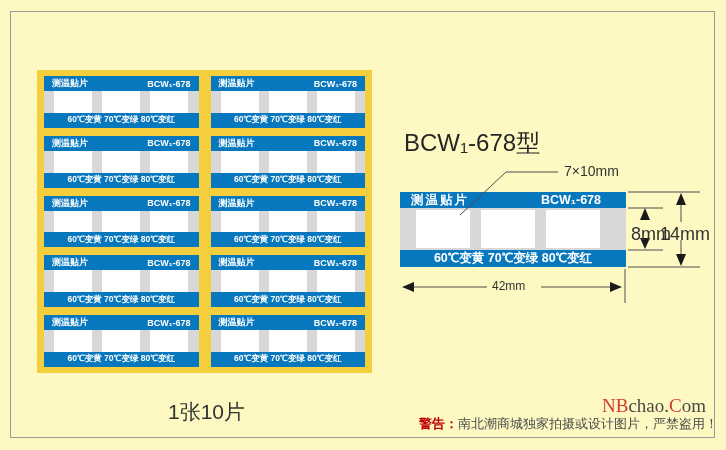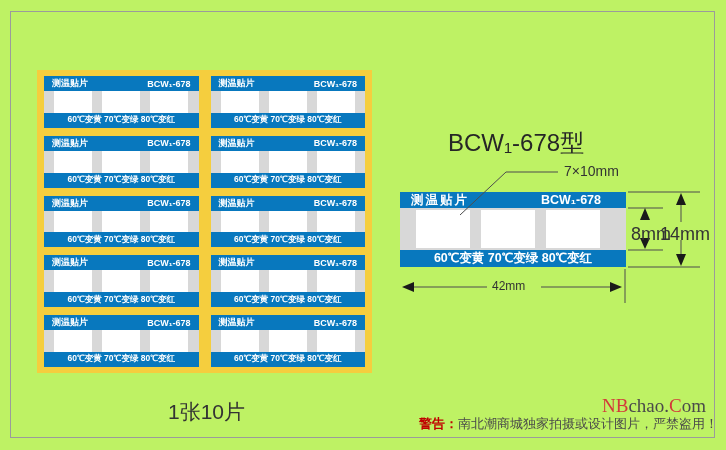--- a/index.html
+++ b/index.html
@@ -1,35 +1,35 @@
 <!DOCTYPE html>
 <html><head>
 <meta charset="utf-8">
 <style>
   html,body{margin:0;padding:0;background:#fff;}
-  .stage{position:relative;width:726px;height:450px;background:#bef264;overflow:hidden;
+  .stage{position:relative;width:726px;height:450px;background:#fef9c3;overflow:hidden;
          font-family:"Liberation Sans",sans-serif;}
   .frame{position:absolute;left:10px;top:11px;width:703px;height:425px;border:1px solid #9b9b9b;}
 
   
   .sheet{position:absolute;left:37px;top:70px;width:335px;height:303px;background:#F5CE3E;
          display:grid;grid-template-columns:repeat(2,1fr);grid-auto-rows:1fr;
          column-gap:12px;row-gap:8px;padding:6px 7px;box-sizing:border-box;}
   .sticker{display:flex;flex-direction:column;min-height:0;}
   .sticker .hdr{height:15px;background:#0878BE;color:#fff;font-size:9px;font-weight:bold;
                 display:flex;justify-content:space-between;align-items:center;padding:0 8px;white-space:nowrap;}
   .sticker .mid{flex:1;background:#D8D8D8;display:flex;justify-content:space-evenly;align-items:stretch;}
   .sticker .mid .win{width:24.5%;background:#fff;}
   .sticker .ftr{height:15px;background:#0878BE;color:#fff;font-size:8.5px;font-weight:bold;
                 display:flex;justify-content:center;align-items:center;white-space:nowrap;}
 
   .caption{position:absolute;left:168px;top:398px;font-size:21px;color:#333;text-align:right;}
 
   
-  .diagram-title{position:absolute;left:404px;top:127px;font-size:24px;color:#262626;margin-left:44px;}
+  .diagram-title{position:absolute;left:404px;top:127px;font-size:24px;color:#262626;}
   .big-sticker{position:absolute;left:400px;top:192px;width:226px;height:75px;
                display:flex;flex-direction:column;}
   .big-hdr{height:16px;background:#0878BE;color:#fff;font-size:12.5px;font-weight:bold;
            display:flex;align-items:center;justify-content:space-between;padding:0 25px 0 11px;white-space:nowrap;}
   .big-hdr .nm{letter-spacing:2px;}
   .big-mid{flex:1;background:#D8D8D8;position:relative;}
   .big-mid .bwin{position:absolute;top:2px;width:54px;height:38px;background:#fff;}
   .bw1{left:16px;} .bw2{left:81px;} .bw3{left:146px;}
   .big-ftr{height:17px;background:#0878BE;color:#fff;font-size:12.5px;font-weight:bold;
            display:flex;align-items:center;justify-content:center;white-space:nowrap;}

